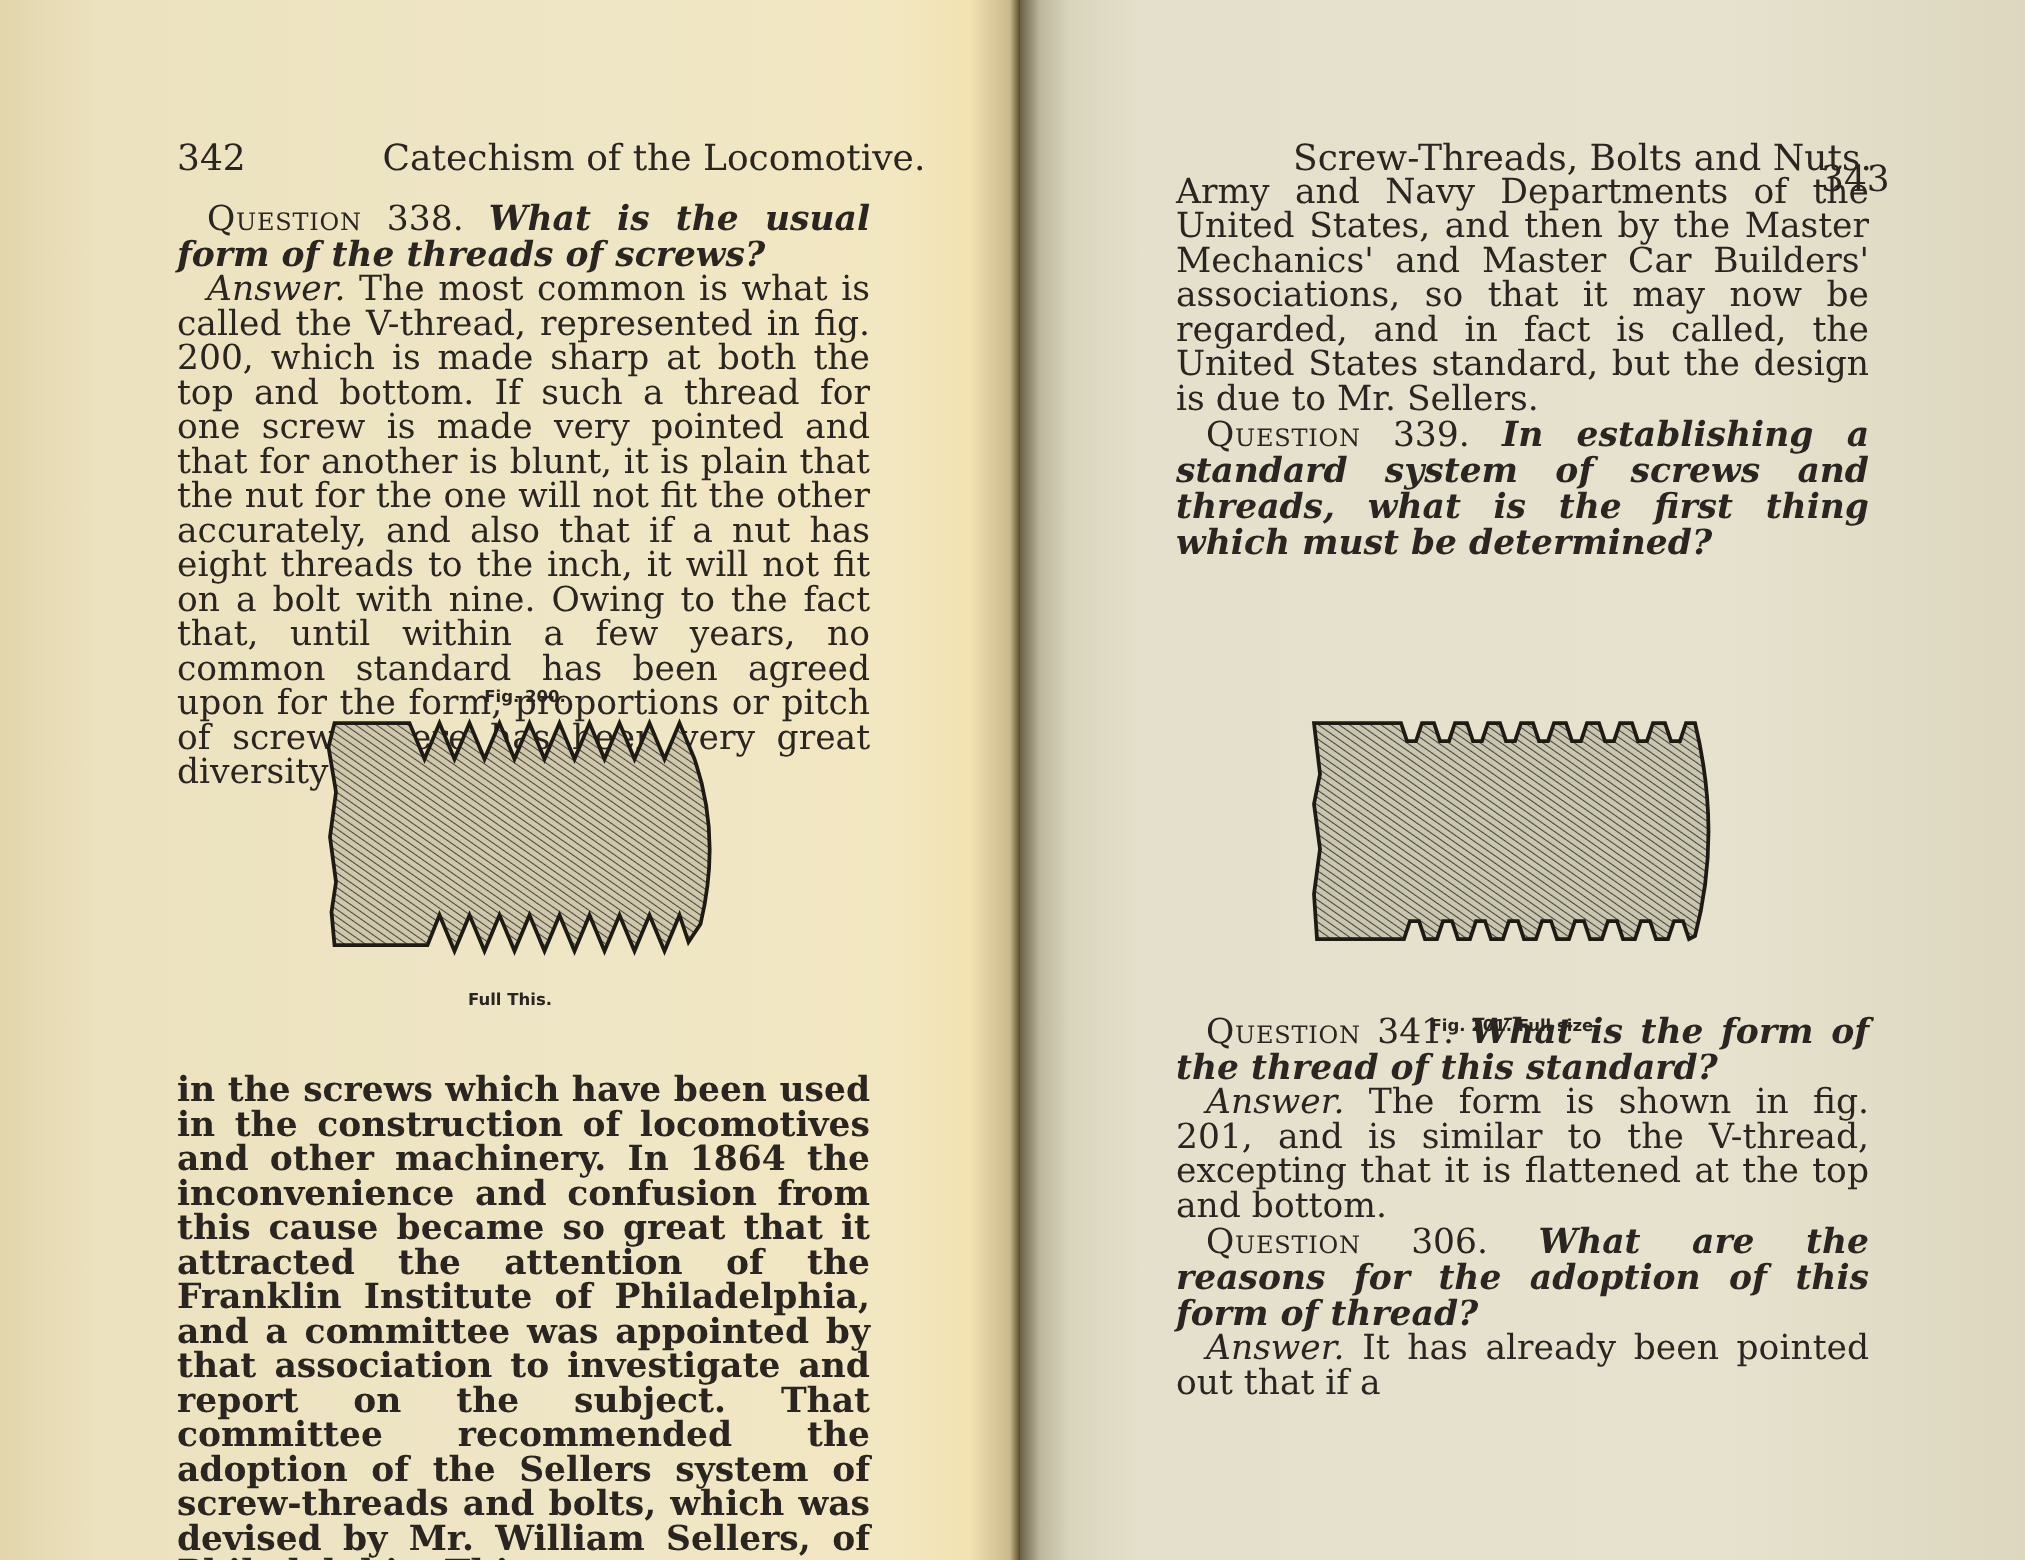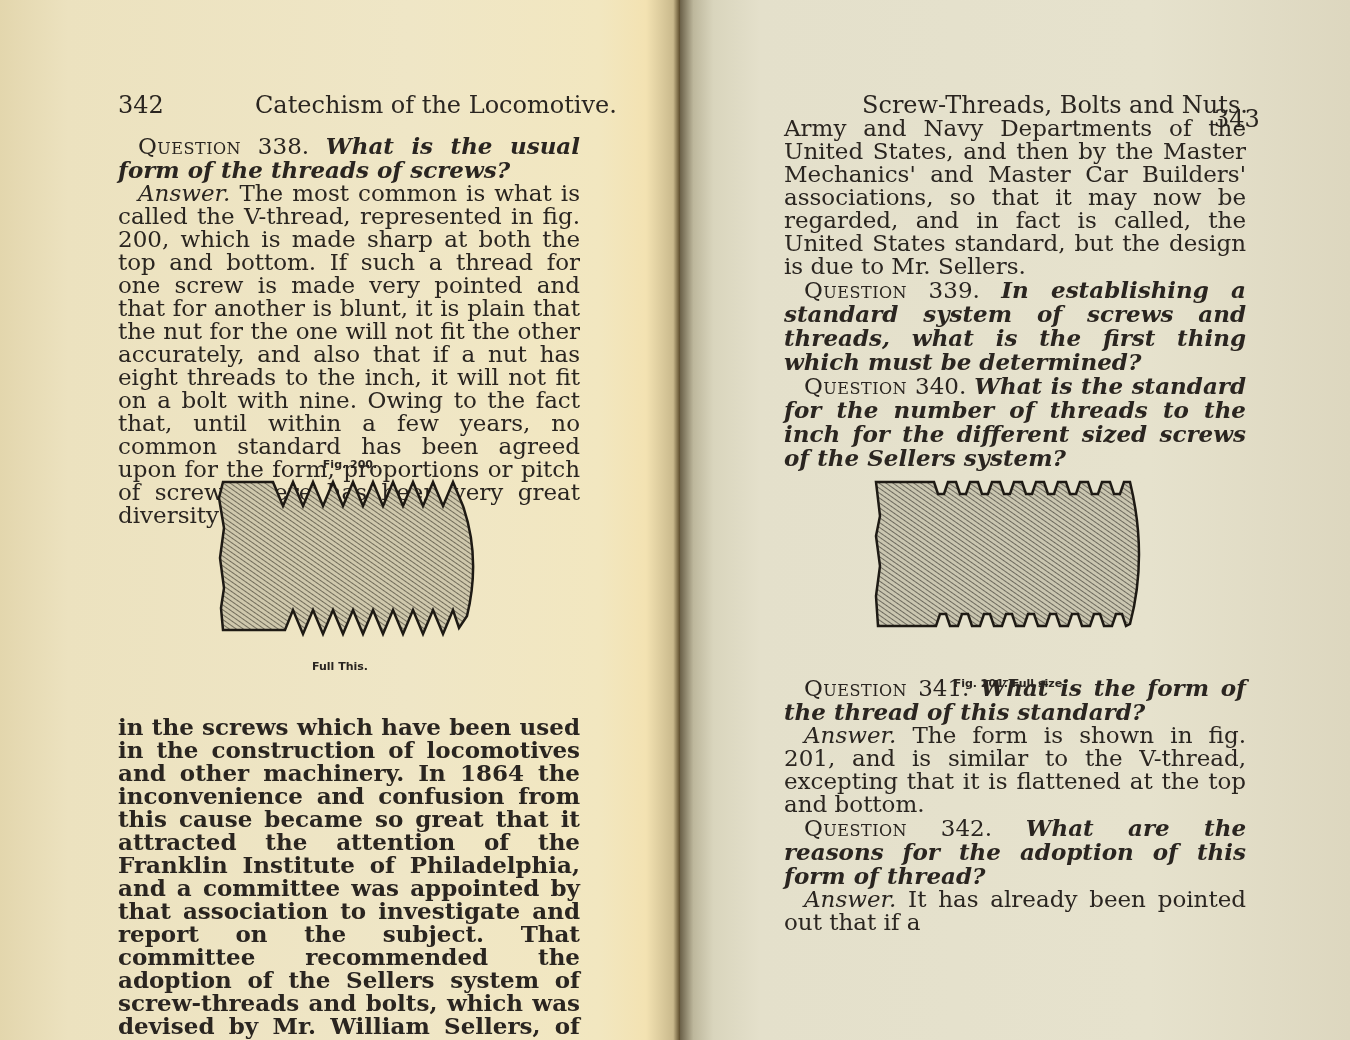--- a/index.html
+++ b/index.html
@@ -75,25 +75,20 @@
 <div class="header title" style="left:862px; top:91px;">Screw-Threads, Bolts and Nuts.</div>
 <div class="header" style="left:1214px; top:105px;">343</div>
 
 <div class="text-block right-text" style="top:117px;">
   <p class="p noindent">Army and Navy Departments of the United States, and then by the Master Mechanics' and Master Car Builders' associations, so that it may now be regarded, and in fact is called, the United States standard, but the design is due to Mr. Sellers.</p>
   <p class="p">
     <span class="sc">Question</span>
     <span>339.</span>
     <span class="bi">In establishing a standard system of screws and threads, what is the first thing which must be determined?</span>
   </p>
-  <p class="p">
-    <span class="sc">Question</span>
-    <span>340.</span>
-    <span class="bi">What is the standard for the number of threads to the inch for the different sized screws of the Sellers system?</span>
-  </p>
 </div>
 
 <svg class="fig" style="left:868px; top:476px;" width="276" height="160" viewBox="0 0 276 160">
   <defs>
     <pattern id="hatch2" width="4" height="4" patternUnits="userSpaceOnUse" patternTransform="rotate(-55)">
       <rect width="4" height="4" fill="#cac6b0"></rect>
       <line x1="0" y1="0" x2="0" y2="4" stroke="#45423a" stroke-width="1.4"></line>
     </pattern>
   </defs>
   <path d="M8,6 L66,6 L70,18 L76,18 L80,6 L88,6 L92,18 L98,18 L102,6 L110,6 L114,18 L120,18 L124,6 L132,6 L136,18 L142,18 L146,6 L154,6 L158,18 L164,18 L168,6 L176,6 L180,18 L186,18 L190,6 L198,6 L202,18 L208,18 L212,6 L220,6 L224,18 L230,18 L234,6 L242,6 L246,18 L252,18 L256,6 L262,6
@@ -107,20 +102,20 @@
     <span class="sc">Question</span>
     <span>341.</span>
     <span class="bi">What is the form of the thread of this standard?</span>
   </p>
   <p class="p">
     <span class="it">Answer.</span>
     <span>The form is shown in fig. 201, and is similar to the V-thread, excepting that it is flattened at the top and bottom.</span>
   </p>
   <p class="p">
     <span class="sc">Question</span>
-    <span>342.</span>
+    <span>306.</span>
     <span class="bi">What are the reasons for the adoption of this form of thread?</span>
   </p>
   <p class="p">
     <span class="it">Answer.</span>
     <span>It has already been pointed out that if a</span>
   </p>
 </div>
 
 </body></html>

